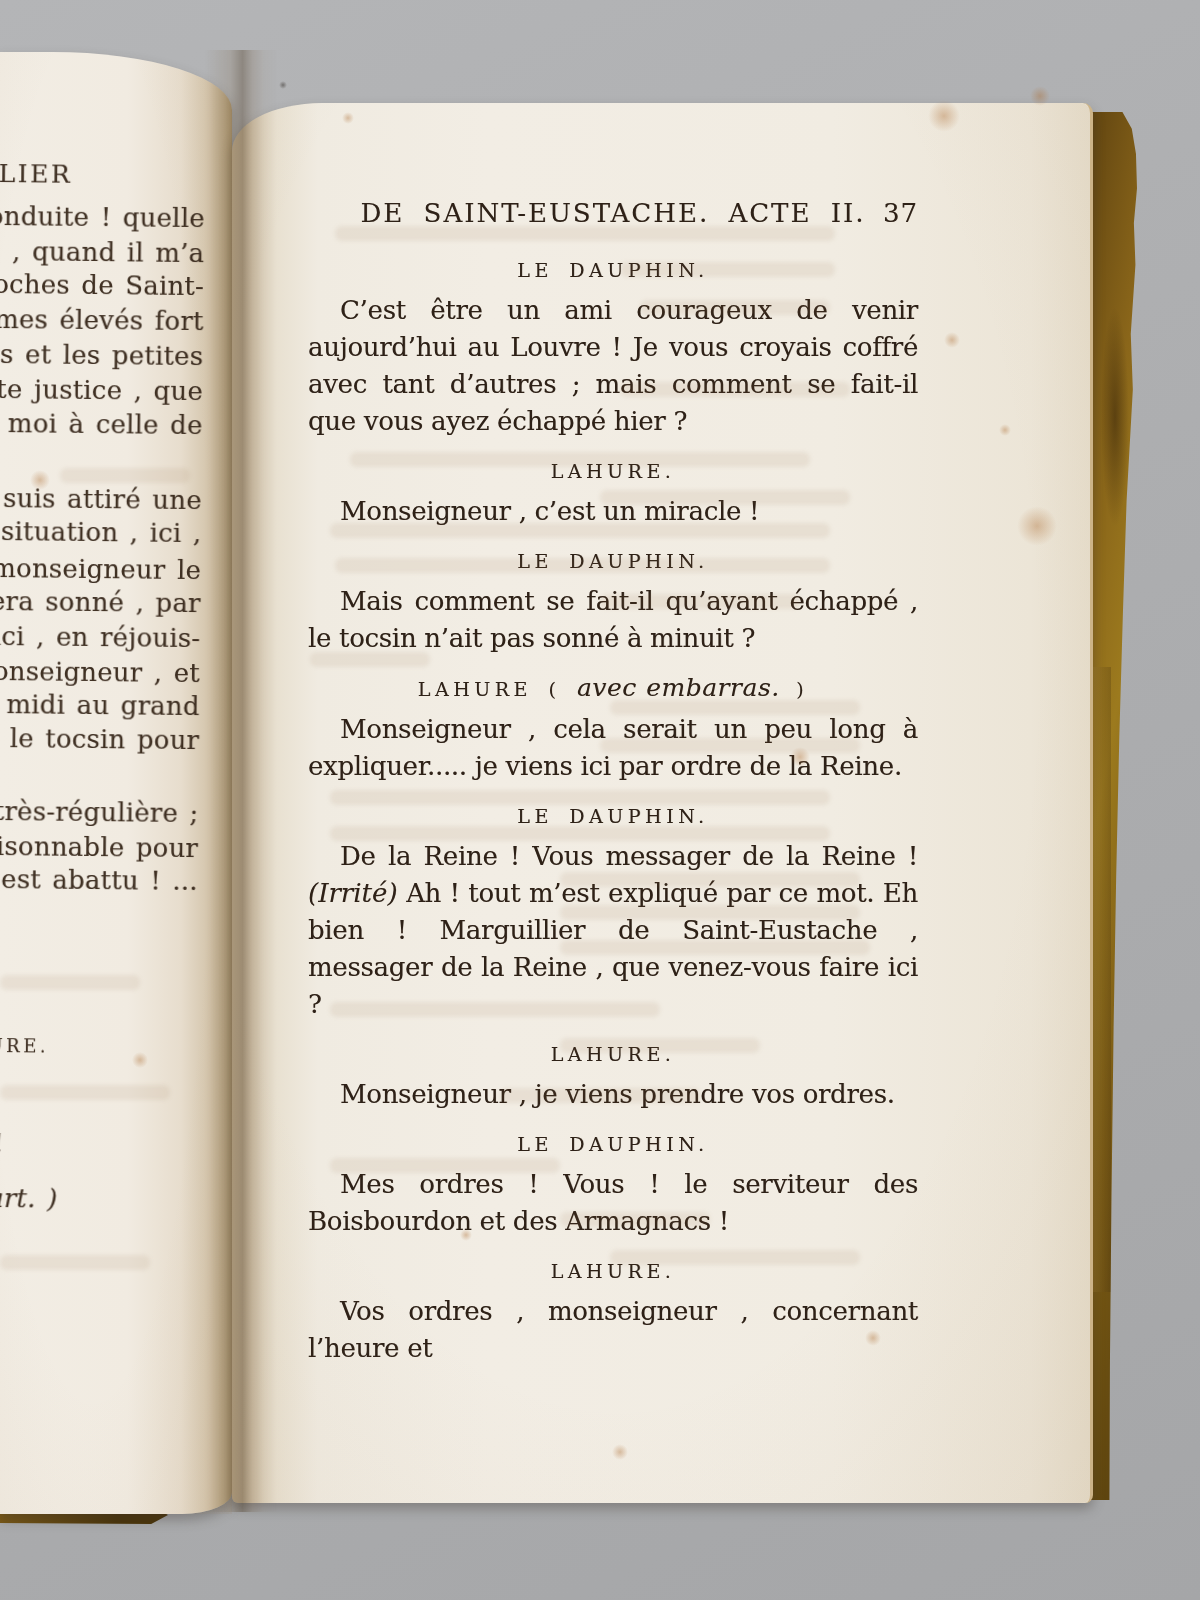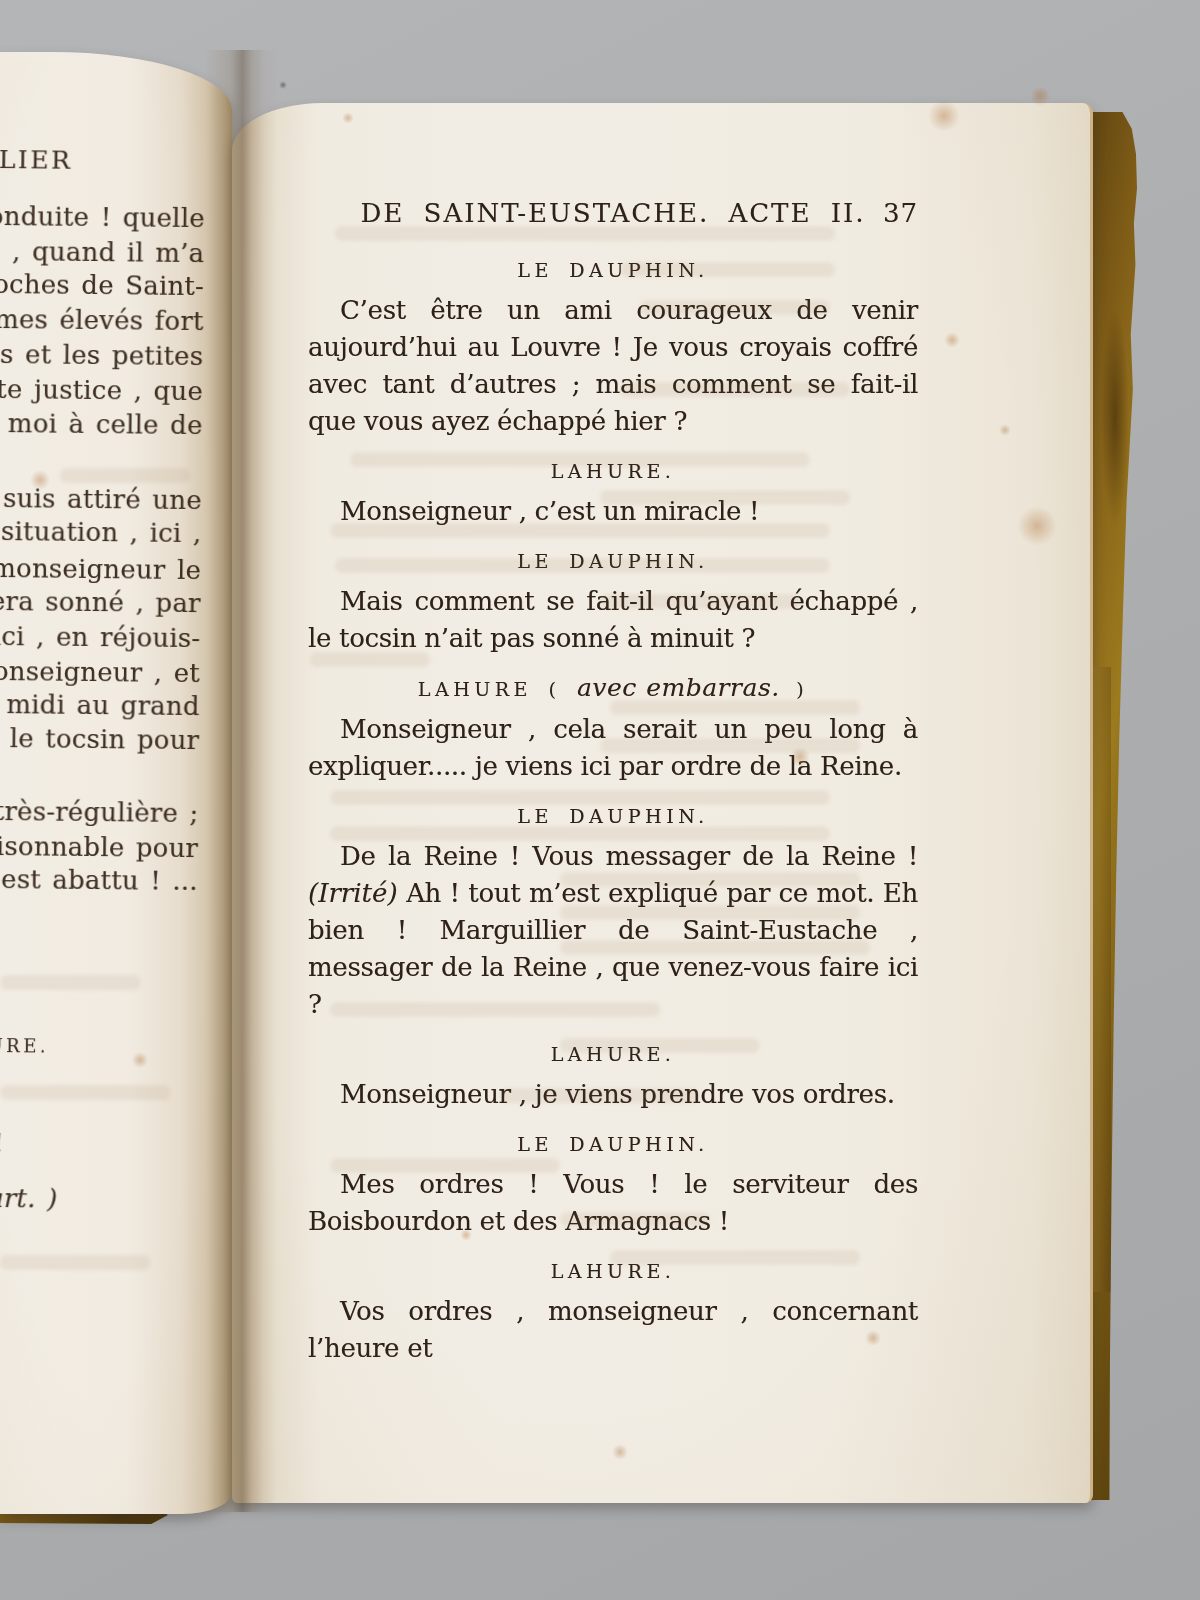--- a/index.html
+++ b/index.html
@@ -129,21 +129,21 @@
           <div class="para">Monseigneur , je viens prendre vos ordres.</div>
           <div class="speaker">LE DAUPHIN.</div>
           <div class="para">Mes ordres ! Vous ! le serviteur des Boisbourdon et des Armagnacs !</div>
           <div class="speaker">LAHURE.</div>
           <div class="para">Vos ordres , monseigneur , concernant l’heure et</div>
         </div>
     </div>
   </div>
 
   <div class="lp-frags" id="lp-frags">
-      <div class="lp-line caps" style="top: 147px; right: 138px;">LIER</div>
+      <div class="lp-line caps" style="top: 161px; right: 138px;">LIER</div>
       <div class="lp-line" style="top: 203px;">a conduite ! quelle</div>
       <div class="lp-line" style="top: 238px;">ans , quand il m’a</div>
       <div class="lp-line" style="top: 271px;">cloches de Saint-</div>
       <div class="lp-line" style="top: 306px;">ommes élevés fort</div>
       <div class="lp-line" style="top: 341px;">térêts et les petites</div>
       <div class="lp-line" style="top: 376px;">cette justice , que</div>
       <div class="lp-line" style="top: 410px;">l en moi à celle de</div>
       <div class="lp-line" style="top: 485px;">ne suis attiré une</div>
       <div class="lp-line" style="top: 518px;">ma situation , ici ,</div>
       <div class="lp-line" style="top: 555px;">r monseigneur le</div>

